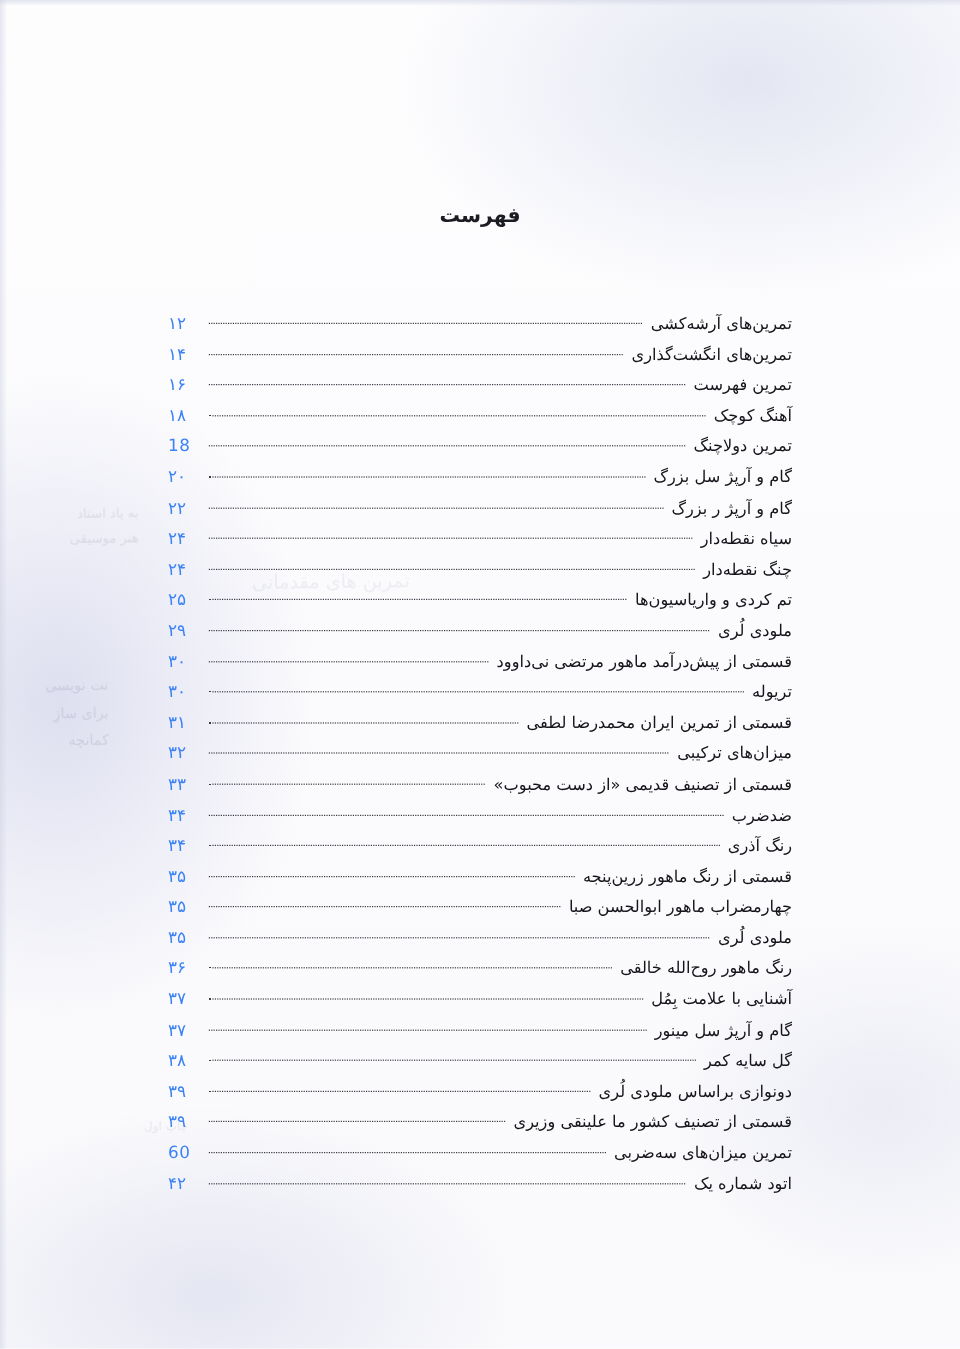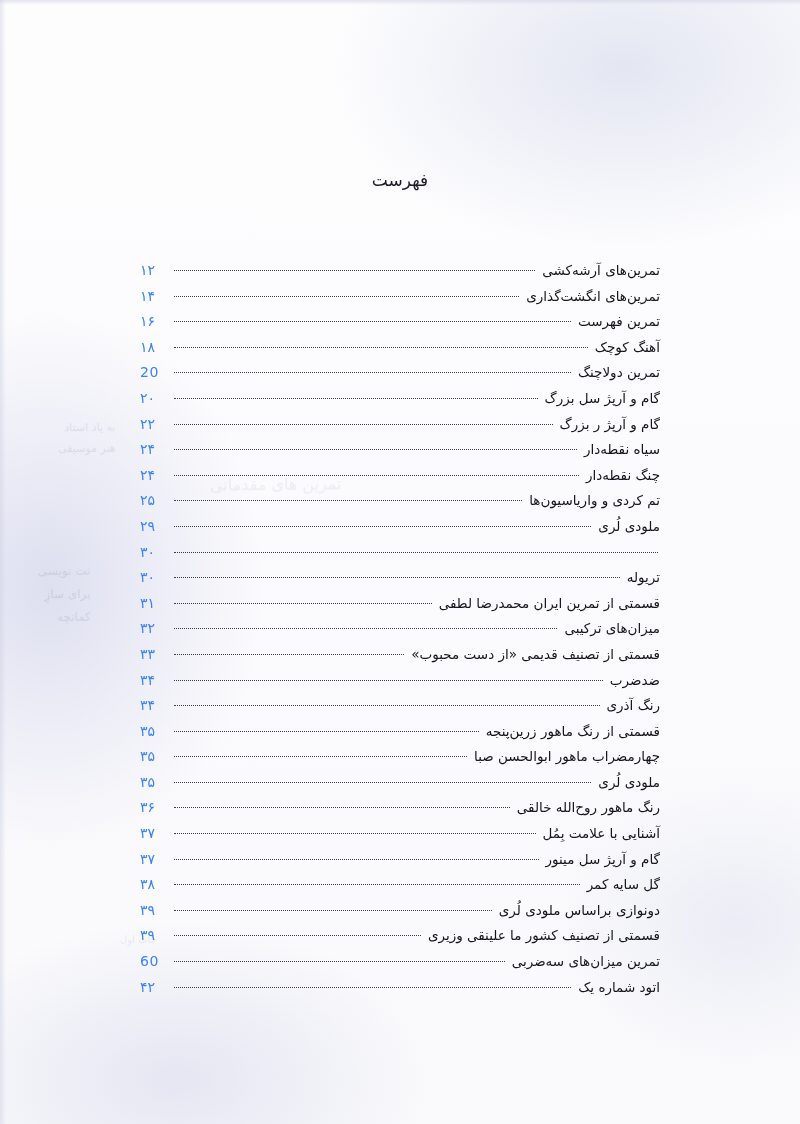--- a/index.html
+++ b/index.html
@@ -66,21 +66,21 @@
     height: 1124px;
   }
 
   .toc-title {
     position: absolute;
     top: 170px;
     left: 0;
     width: 800px;
     text-align: center;
     font-size: 17px;
-    font-weight: normal;
+    font-weight: bold;
     color: #1b1b22;
     letter-spacing: 0.5px;
   }
 
   .toc-list {
     position: absolute;
     top: 262px;
     right: 140px;
     left: 140px;
     width: 520px;
@@ -159,21 +159,21 @@
         <span class="toc-page">۱۶</span>
       </div>
       <div class="toc-row">
         <span class="toc-label">آهنگ کوچک</span>
         <span class="toc-dots"></span>
         <span class="toc-page">۱۸</span>
       </div>
       <div class="toc-row">
         <span class="toc-label">تمرین دولاچنگ</span>
         <span class="toc-dots"></span>
-        <span class="toc-page">20</span>
+        <span class="toc-page">18</span>
       </div>
       <div class="toc-row">
         <span class="toc-label">گام و آرپژ سل بزرگ</span>
         <span class="toc-dots"></span>
         <span class="toc-page">۲۰</span>
       </div>
       <div class="toc-row">
         <span class="toc-label">گام و آرپژ ر بزرگ</span>
         <span class="toc-dots"></span>
         <span class="toc-page">۲۲</span>
@@ -192,20 +192,21 @@
         <span class="toc-label">تم کردی و واریاسیون‌ها</span>
         <span class="toc-dots"></span>
         <span class="toc-page">۲۵</span>
       </div>
       <div class="toc-row">
         <span class="toc-label">ملودی لُری</span>
         <span class="toc-dots"></span>
         <span class="toc-page">۲۹</span>
       </div>
       <div class="toc-row">
+        <span class="toc-label">قسمتی از پیش‌درآمد ماهور مرتضی نی‌داوود</span>
         <span class="toc-dots"></span>
         <span class="toc-page">۳۰</span>
       </div>
       <div class="toc-row">
         <span class="toc-label">تریوله</span>
         <span class="toc-dots"></span>
         <span class="toc-page">۳۰</span>
       </div>
       <div class="toc-row">
         <span class="toc-label">قسمتی از تمرین ایران محمدرضا لطفی</span>

